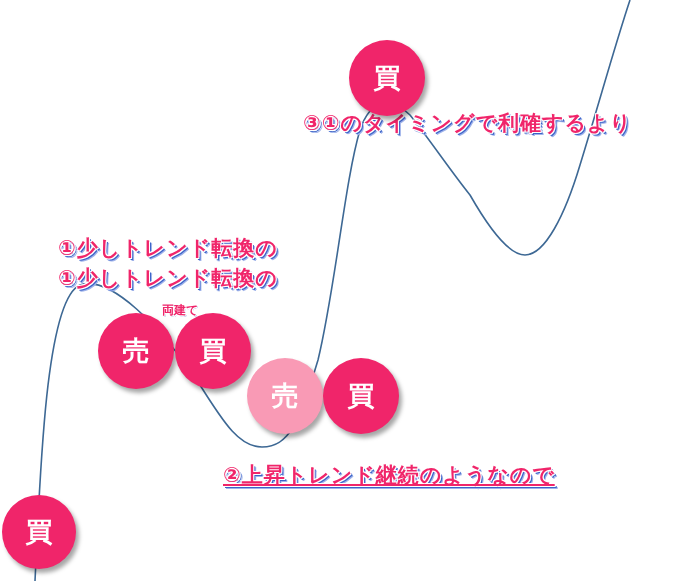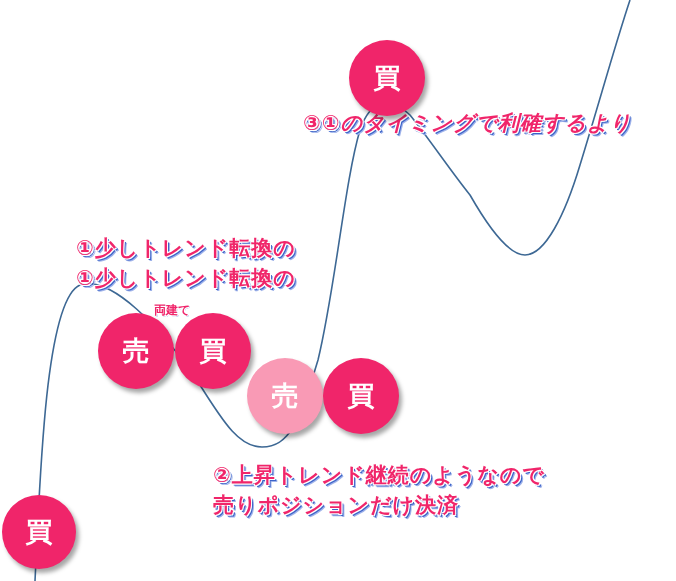--- a/index.html
+++ b/index.html
@@ -7,42 +7,41 @@
          font-family:"DejaVu Sans", sans-serif; }
   svg.curve { position:absolute; left:0; top:0; }
   .circle { position:absolute; border-radius:50%; display:flex; align-items:center; justify-content:center;
             color:#ffffff; font-weight:bold; font-size:27px;
             box-shadow:3px 4px 4px rgba(0,0,0,0.35); }
   .note { position:absolute; color:#f0256a; font-weight:bold; font-size:21px; line-height:30px;
           letter-spacing:1px; white-space:nowrap;
           text-shadow: -1px -1px 0 #fff, 1px -1px 0 #fff, -1px 1px 0 #fff, 1px 1px 0 #fff,
                        2px 2px 0 #3c63c8, 3px 3px 0 #9fb3ea; }
   .small-note { position:absolute; color:#f0256a; font-weight:bold; font-size:12px; white-space:nowrap;
-          text-shadow: -1px -1px 0 #fff, 1px -1px 0 #fff, -1px 1px 0 #fff, 1px 1px 0 #fff, 1px 1px 0 #3c63c8; }
+          text-shadow: -1px -1px 0 #fff, 1px -1px 0 #fff, -1px 1px 0 #fff, 1px 1px 0 #fff, 1px 1px 0 #3c63c8; margin-left: 8px; }
 </style>
 </head>
 <body>
 
 <svg class="curve" width="676" height="581" viewBox="0 0 676 581">
   <path d="M35,581 C40,480 45,300 80,285 C110,275 160,325 200,385 C225,425 240,447 262,447 C290,447 300,420 318,360 C335,290 345,180 360,130 C370,100 390,95 410,115 C430,140 450,170 470,195 C490,230 510,255 525,255 C545,255 565,215 580,165 C600,100 615,45 630,0" fill="none" stroke="#3d6894" stroke-width="1.6"></path>
 </svg>
 
-<div class="note" style="left:76px; top:233px;">
+<div class="note" style="left:58px; top:233px;">
   <div>①少しトレンド転換の</div>
   <div>①少しトレンド転換の</div>
 </div>
 
 <div class="small-note" style="left:154px; top:302px;">両建て</div>
 
-<div class="note" style="left:213px; top:460px;">
+<div class="note" style="left:223px; top:460px;text-decoration:underline;">
   <div>②上昇トレンド継続のようなので</div>
-  <div>売りポジションだけ決済</div>
 </div>
 
-<div class="note" style="left:303px; top:108px;font-style:italic;">
+<div class="note" style="left:303px; top:108px;">
   <div>③①のタイミングで利確するより</div>
 </div>
 
 <div class="circle" style="left:2px; top:495px; width:74px; height:74px; background:#f0256a;">
   <span>買</span>
 </div>
 
 <div class="circle" style="left:98px; top:313px; width:76px; height:76px; background:#f0256a;">
   <span>売</span>
 </div>

